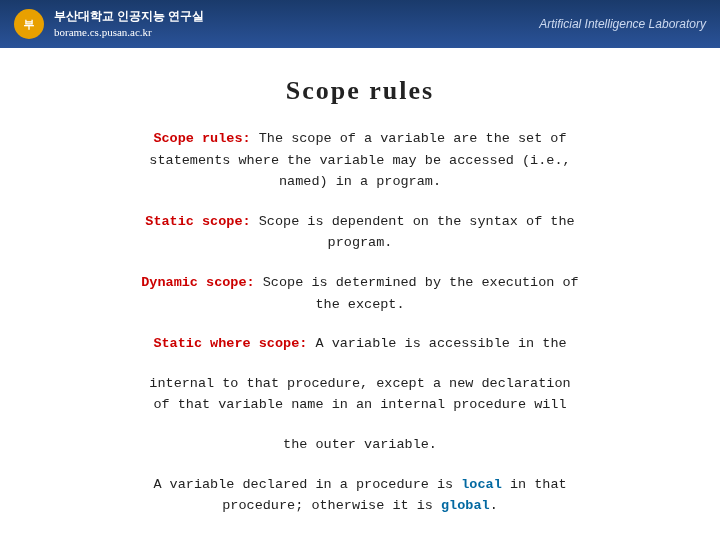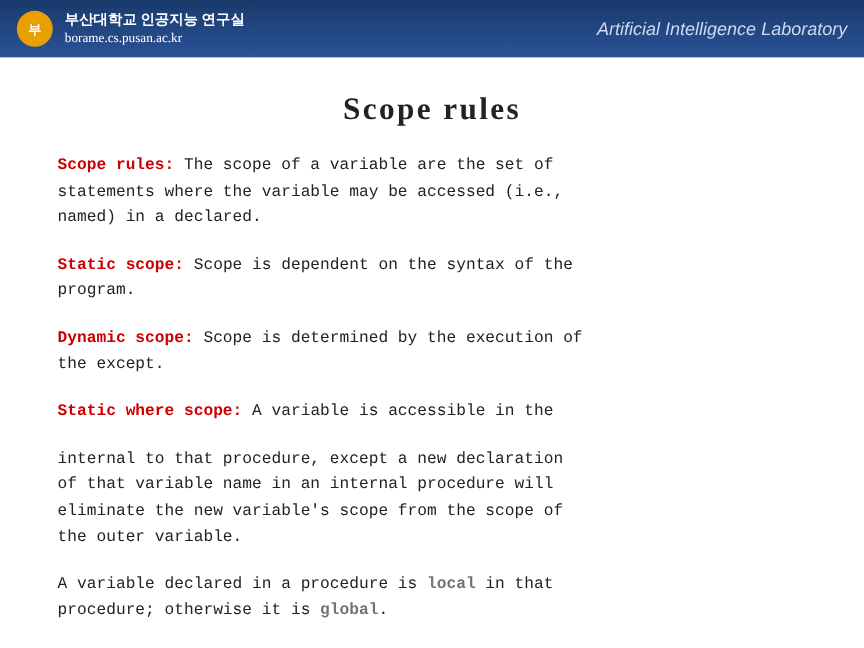--- a/index.html
+++ b/index.html
@@ -50,21 +50,21 @@
     }
 
     .header-text .university {
       font-weight: bold;
       font-size: 12px;
     }
 
     .header-right {
       color: #ccd9f0;
       font-family: sans-serif;
-      font-size: 15px;
+      font-size: 12px;
       font-style: italic;
     }
 
     
     .content {
       padding: 28px 48px 20px 48px;
       background: #ffffff;
     }
 
     .page-title {
@@ -79,29 +79,30 @@
 
     .body-text {
       font-size: 13.5px;
       line-height: 1.6;
       color: #222222;
       font-family: 'Courier New', Courier, monospace;
     }
 
     .section {
       margin-bottom: 18px;
+      text-align: center;
     }
 
     .term-red {
       color: #cc0000;
       font-weight: bold;
     }
 
     .term-blue {
-      color: #737373;
+      color: #0369a1;
       font-weight: bold;
     }
 
     .indent {
     }
   </style>
 </head>
 <body>
 
 <div class="header">
@@ -120,39 +121,39 @@
   <div class="header-right">Artificial Intelligence Laboratory</div>
 </div>
 
 <div class="content">
 
   <div class="page-title">Scope  rules</div>
 
   <div class="section">
     <span class="body-text"><span class="term-red">Scope rules:</span> The scope of a variable are the set of</span><br>
     <span class="body-text indent">statements where the variable may be accessed (i.e.,</span><br>
-    <span class="body-text indent">named) in a declared.</span>
+    <span class="body-text indent">named) in a program.</span>
   </div>
 
   <div class="section">
     <span class="body-text"><span class="term-red">Static scope:</span> Scope is dependent on the syntax of the</span><br>
     <span class="body-text indent">program.</span>
   </div>
 
   <div class="section">
     <span class="body-text"><span class="term-red">Dynamic scope:</span> Scope is determined by the execution of</span><br>
     <span class="body-text indent">the except.</span>
   </div>
 
   <div class="section">
     <span class="body-text"><span class="term-red">Static where scope:</span> A variable is accessible in the</span><br>
     <br>
     <span class="body-text indent">internal to that procedure, except a new declaration</span><br>
     <span class="body-text indent">of that variable name in an internal procedure will</span><br>
-    <span class="body-text indent">eliminate the new variable's scope from the scope of</span><br>
+    <br>
     <span class="body-text indent">the outer variable.</span>
   </div>
 
   <div class="section">
     <span class="body-text">A variable declared in a procedure is <span class="term-blue">local</span> in that</span><br>
     <span class="body-text indent">procedure; otherwise it is <span class="term-blue">global</span>.</span>
   </div>
 
 </div>
 

